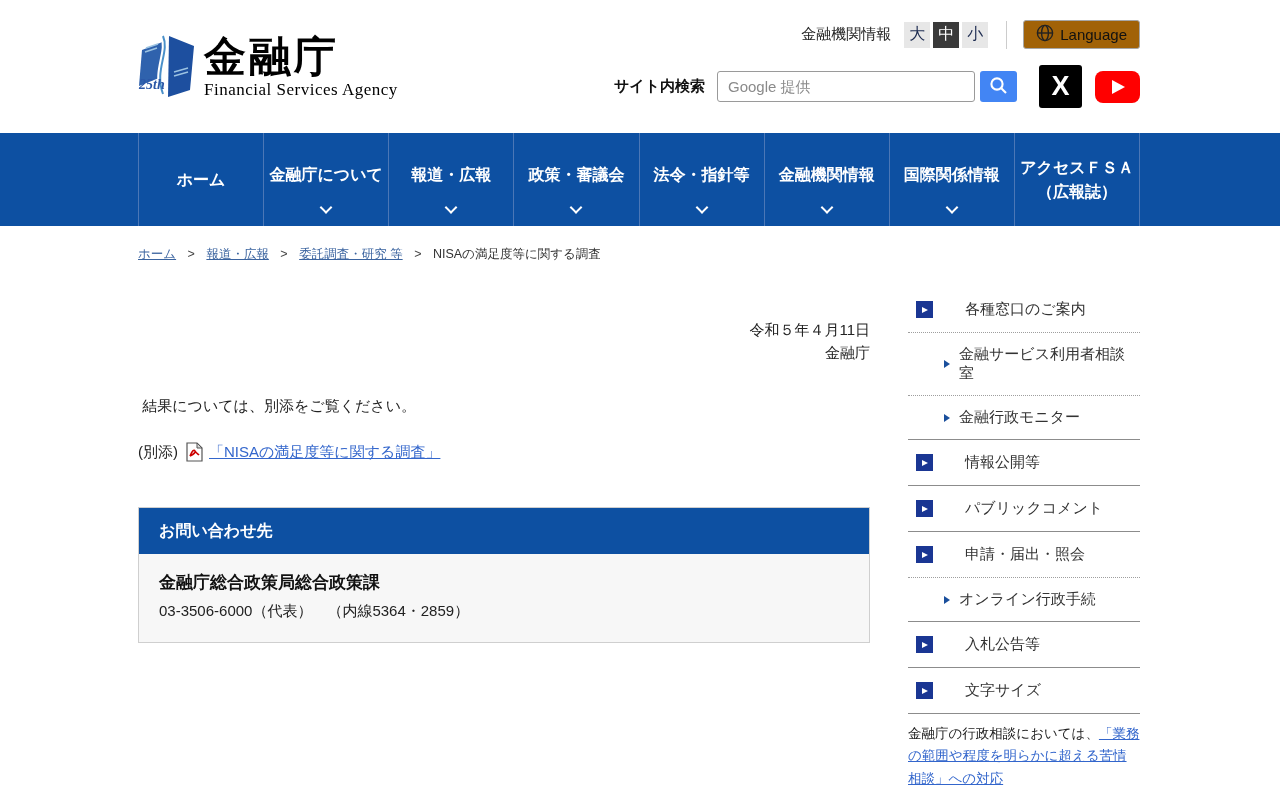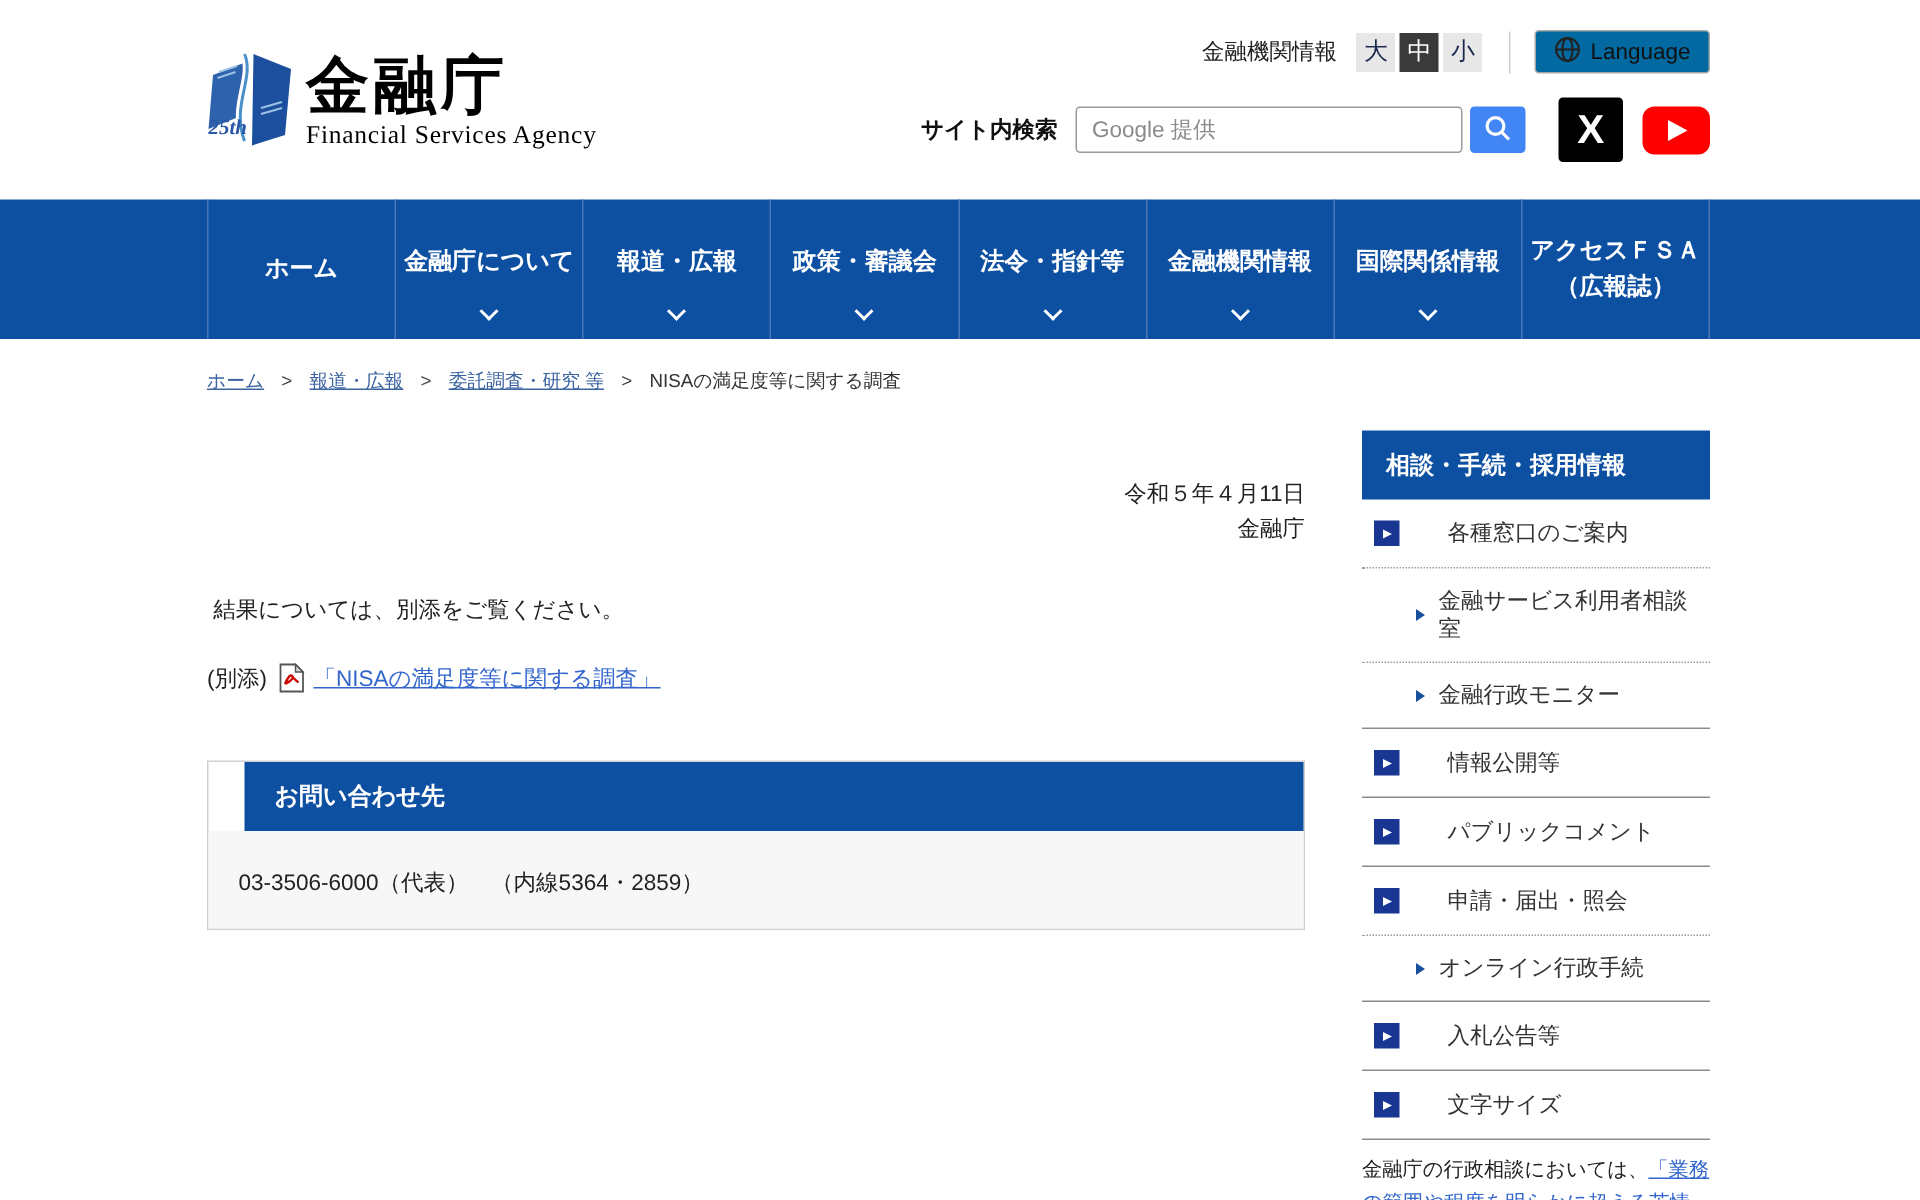--- a/index.html
+++ b/index.html
@@ -15,21 +15,21 @@
   .logo-sub { font-family:"Liberation Serif","DejaVu Serif",serif; font-size:17px; color:#000; margin-top:0px; letter-spacing:0.5px; }
 
   .header-controls { display:flex; flex-direction:column; align-items:flex-end; }
   .controls-row { display:flex; align-items:center; }
   .row-top { margin-top:20px; }
   .fs-label { font-size:15px; color:#222; margin-right:10px; }
   .fs-btn { width:26px; height:26px; border:none; background:#e7e7e7; color:#1b2a50; font-size:16px;
     margin-left:3px; cursor:pointer; font-family:inherit; }
   .fs-btn.selected { background:#3a3a3a; color:#fff; }
   .vdiv { width:1px; height:28px; background:#ccc; margin:0 16px 0 18px; }
-  .lang-btn { height:29px; padding:0 12px; background:#0369a1; border:1px solid #a7a7a7; border-radius:3px;
+  .lang-btn { height:29px; padding:0 12px; background:#a16207; border:1px solid #a7a7a7; border-radius:3px;
     font-size:15px; color:#111; display:flex; align-items:center; gap:6px; cursor:pointer; font-family:inherit; }
 
   .row-bottom { margin-top:16px; }
   .search-label { font-size:15px; font-weight:600; color:#111; margin-right:12px; }
   .search-input { width:258px; height:31px; border:1px solid #9a9a9a; border-radius:3px; padding:0 10px;
     font-size:15px; color:#333; font-family:inherit; }
   .search-input::placeholder { color:#8a8a8a; }
   .search-btn { width:37px; height:31px; margin-left:5px; background:#4285f4; border:none; border-radius:3px;
     display:flex; align-items:center; justify-content:center; cursor:pointer; }
   .x-btn { width:43px; height:43px; margin-left:22px; background:#000; border-radius:3px; display:flex;
@@ -68,21 +68,21 @@
   .para { margin-top:33px; font-size:15px; color:#222; white-space:pre-wrap; }
   .para + .para { margin-top:25px; }
 
   .attachment { margin-top:26px; font-size:15px; display:flex; align-items:center; }
   .attach-prefix { margin-right:8px; }
   .pdf-icon { margin-right:6px; display:inline-flex; }
   .attachment a { color:#3366cc; text-decoration:underline; cursor:pointer; }
 
   .contact-box { margin-top:45px; border:1px solid #cfcfcf; }
   .contact-head { height:46px; background:#0d50a2; color:#fff; font-size:16px; font-weight:700;
-    display:flex; align-items:center; padding-left:20px;margin-left:24px; }
+    display:flex; align-items:center; padding-left:20px; }
   .contact-body { background:#f7f7f7; padding:17px 20px 21px; }
   .contact-dept { font-size:17px; font-weight:700; color:#111; }
   .contact-phone { font-size:15px; color:#222; margin-top:8px; }
 
   
   .side-head { height:46px; background:#0d50a2; color:#fff; font-size:16px; font-weight:700;
     display:flex; align-items:center; padding-left:16px; }
   .side-item { display:flex; align-items:center; text-decoration:none; color:#333; font-size:15px; cursor:pointer; }
   .side-item.lv0 { padding:13px 0 13px 8px; gap:32px; }
   .side-item.lv1 { padding:12px 0 12px 36px; gap:9px; }
@@ -224,27 +224,27 @@
           <path d="M11,1 l5,5 h-5 z" fill="#d8d8d8" stroke="#555" stroke-width="1"></path>
           <path d="M4,14 C6,9 8,7 9,9 C10,11 6,13 4,14 M9,9 C10,11 12,12 13,13" stroke="#cc0000" stroke-width="1.6" fill="none"></path>
         </svg>
       </span>
       <a>「NISAの満足度等に関する調査」</a>
     </div>
 
     <section class="contact-box">
       <div class="contact-head">お問い合わせ先</div>
       <div class="contact-body">
+        <div class="contact-dept">金融庁総合政策局総合政策課</div>
         <div class="contact-phone">03-3506-6000（代表）　（内線5364・2859）</div>
       </div>
     </section>
   </main>
 
   <aside class="side-col">
-    <div class="side-head">相談・手続・採用情報</div>
 
     <a class="side-item lv0 sep-dotted">
       <span class="sq-arrow"></span>
       <span>各種窓口のご案内</span>
     </a>
     <a class="side-item lv1 sep-dotted">
       <span class="tri-arrow"></span>
       <span>金融サービス利用者相談室</span>
     </a>
     <a class="side-item lv1 sep-solid">

